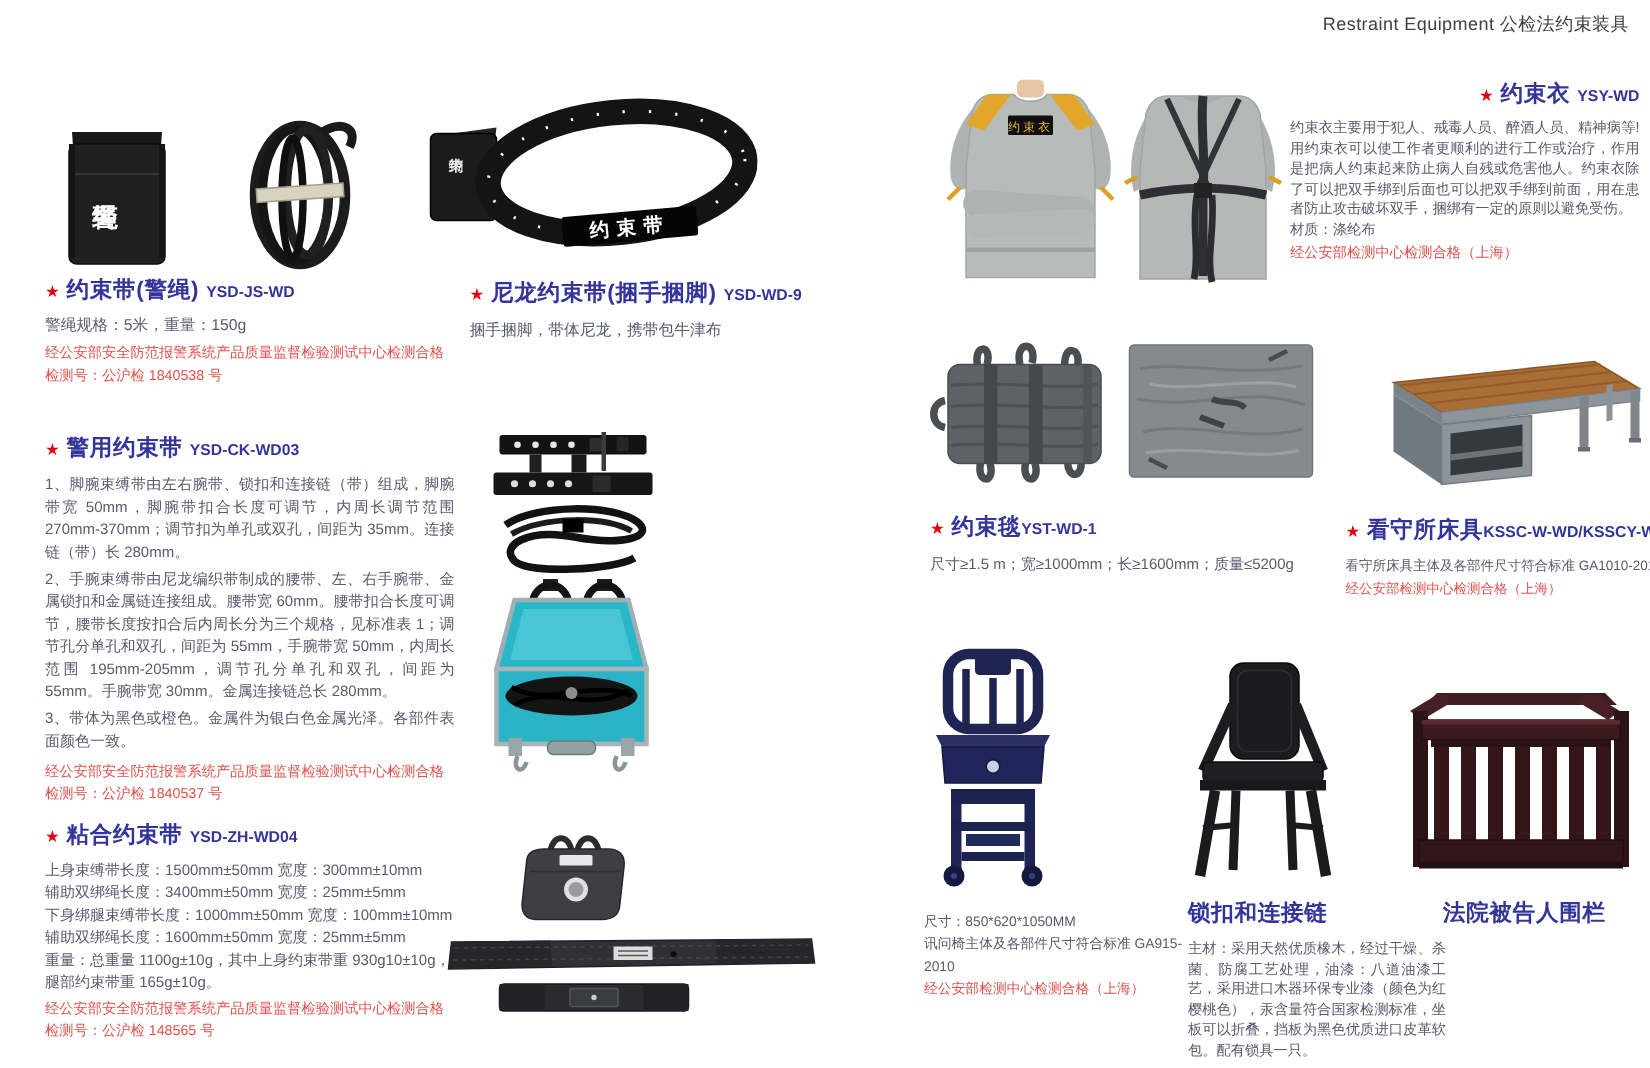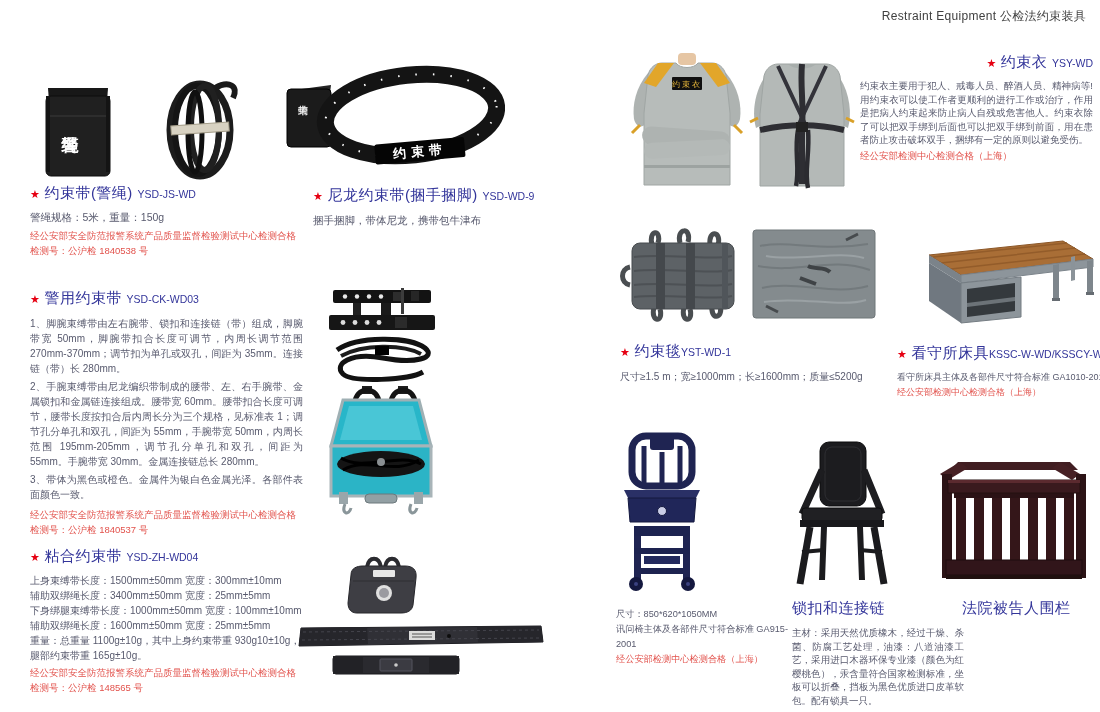--- a/index.html
+++ b/index.html
@@ -2,21 +2,21 @@
 <html><head>
 <meta charset="utf-8">
 <style>
   * { margin:0; padding:0; box-sizing:border-box; }
   html,body { background:#ffffff; }
   body {
     width:1100px; height:712px; position:relative; overflow:hidden;
     font-family:"Liberation Sans","DejaVu Sans",sans-serif;
   }
   .abs { position:absolute; }
-  .ttl { color:#33359a; font-weight:normal; font-size:15px; letter-spacing:.5px; white-space:nowrap; }
+  .ttl { color:#33359a; font-weight:bold; font-size:15px; letter-spacing:.5px; white-space:nowrap; }
   .ttl .model { font-size:10.5px; letter-spacing:0; }
   .s { color:#e60012; font-size:11px; margin-right:4px; }
   .b  { font-size:10px;  color:#585a6e; line-height:15px; text-align:justify; }
   .b1 { font-size:10.5px; color:#585a6e; line-height:15px; }
   .b2 { font-size:9.5px; color:#585a6e; line-height:13.5px; text-align:justify; }
   .r  { font-size:9.5px; color:#e2524c; line-height:14.5px; }
   .hdr { font-size:12px; color:#404040; letter-spacing:.3px; }
   svg { display:block; }
 </style>
 </head>
@@ -261,37 +261,38 @@
 </div>
 
 <div class="abs" style="left:313px; top:186px; width:245px;">
   <div class="ttl"><span class="s">★</span><span>尼龙约束带(捆手捆脚)</span> <span class="model">YSD-WD-9</span></div>
   <div class="b1" style="margin-top:8px;">捆手捆脚，带体尼龙，携带包牛津布</div>
 </div>
 
 <div class="abs" style="left:860px; top:53px; width:233px;">
   <div class="ttl" style="text-align:right;"><span class="s">★</span><span>约束衣</span> <span class="model">YSY-WD</span></div>
   <div class="b2" style="margin-top:7px;">约束衣主要用于犯人、戒毒人员、醉酒人员、精神病等!用约束衣可以使工作者更顺利的进行工作或治疗，作用是把病人约束起来防止病人自残或危害他人。约束衣除了可以把双手绑到后面也可以把双手绑到前面，用在患者防止攻击破坏双手，捆绑有一定的原则以避免受伤。</div>
+  <div class="b2">材质：涤纶布</div>
   <div class="r" style="margin-top:2px;">经公安部检测中心检测合格（上海）</div>
 </div>
 
 <div class="abs" style="left:620px; top:342px; width:265px;">
   <div class="ttl"><span class="s">★</span><span>约束毯</span><span class="model">YST-WD-1</span></div>
   <div class="b" style="margin-top:8px; text-align:left;">尺寸≥1.5 m；宽≥1000mm；长≥1600mm；质量≤5200g</div>
 </div>
 
 <div class="abs" style="left:897px; top:344px; width:220px;">
   <div class="ttl"><span class="s">★</span><span>看守所床具</span><span class="model">KSSC-W-WD/KSSCY-WD</span></div>
   <div class="b" style="margin-top:7px; font-size:9px; text-align:left;">看守所床具主体及各部件尺寸符合标准 GA1010-2012</div>
   <div class="r" style="font-size:9px;">经公安部检测中心检测合格（上海）</div>
 </div>
 
 <div class="abs" style="left:616px; top:599px; width:185px;">
   <div class="b" style="margin-top:8px; font-size:9.2px; text-align:left;">尺寸：850*620*1050MM</div>
-  <div class="b" style="font-size:9.2px; text-align:left;">讯问椅主体及各部件尺寸符合标准 GA915-2001</div>
+  <div class="b" style="font-size:9.2px; text-align:left;">讯问椅主体及各部件尺寸符合标准 GA915-2010</div>
   <div class="r" style="font-size:9.2px;">经公安部检测中心检测合格（上海）</div>
 </div>
 
 <div class="abs" style="left:792px; top:599px; width:172px;">
   <div class="ttl">锁扣和连接链</div>
   <div class="b2" style="margin-top:8px;">主材：采用天然优质橡木，经过干燥、杀菌、防腐工艺处理，油漆：八道油漆工艺，采用进口木器环保专业漆（颜色为红樱桃色），汞含量符合国家检测标准，坐板可以折叠，挡板为黑色优质进口皮革软包。配有锁具一只。</div>
 </div>
 
 <div class="abs" style="left:962px; top:599px; width:135px;">
   <div class="ttl">法院被告人围栏</div>

